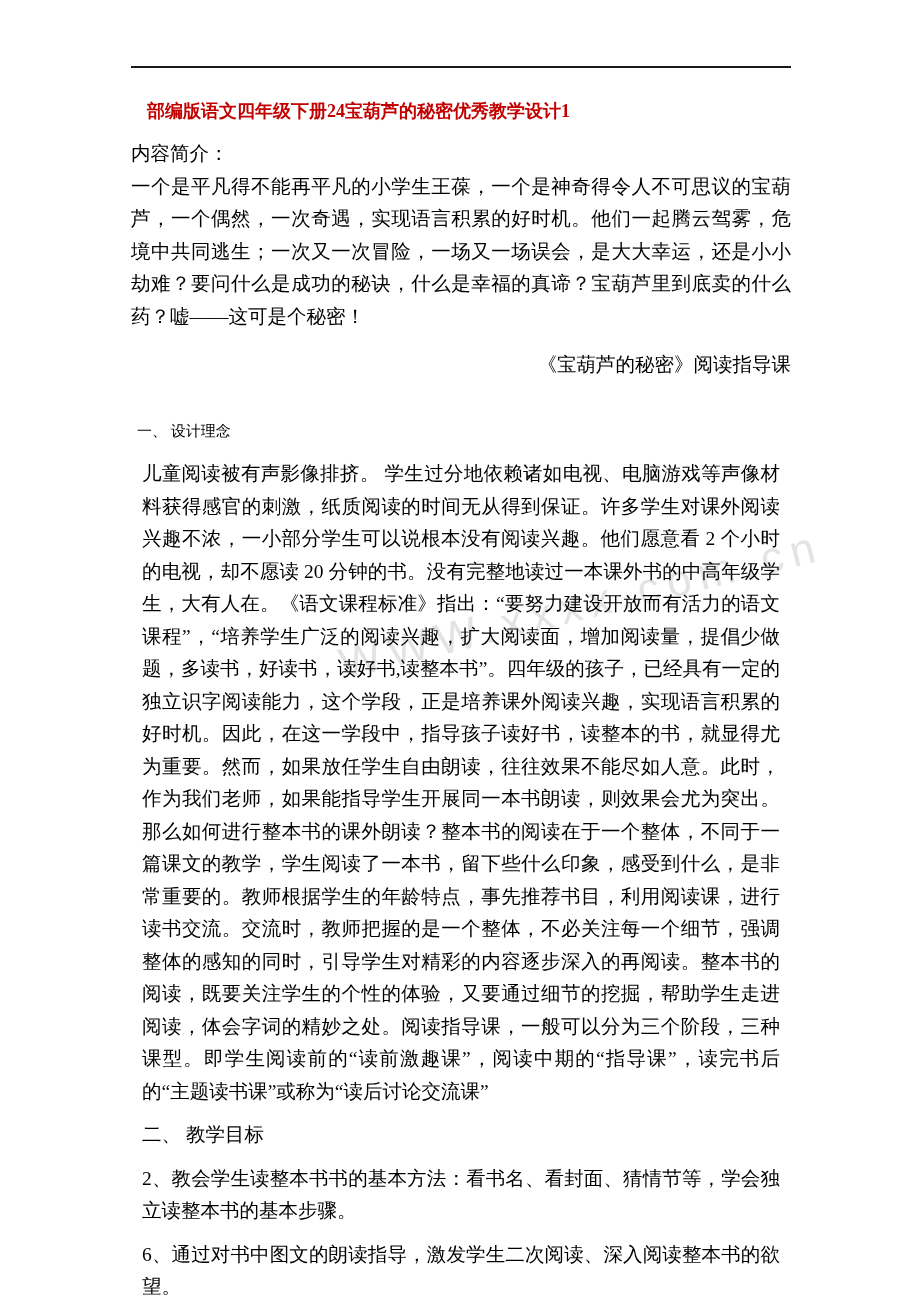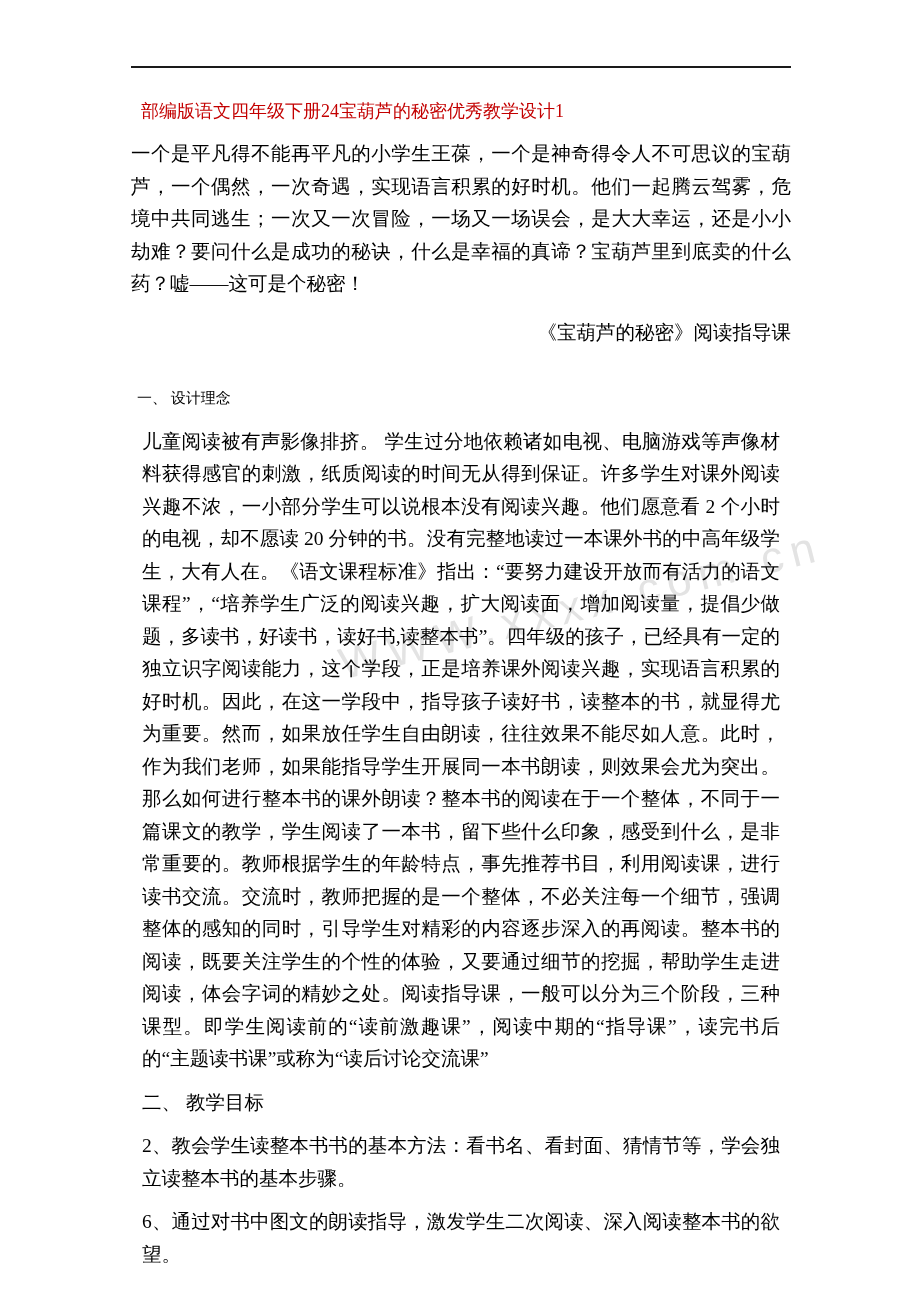--- a/index.html
+++ b/index.html
@@ -22,24 +22,24 @@
     top: 66px;
     width: 660px;
   }
   .top-rule {
     border: none;
     border-top: 2px solid #1a1a1a;
     margin: 0 0 30px 0;
   }
   .doc-title {
     color: #c30000;
-    font-weight: normal;
+    font-weight: bold;
     font-size: 18px;
     line-height: 26px;
-    margin: 0 0 14px 10px;
+    margin: 0 0 14px 16px;
   }
   .body-block {
     font-size: 19.5px;
     line-height: 32.5px;
     text-align: justify;
     margin: 0;
   }
   .center-heading {
     font-size: 19.5px;
     line-height: 32.5px;
@@ -78,20 +78,21 @@
 <div class="page">
 
   <div class="watermark">WWW.xxxx.com.cn</div>
 
   <div class="content">
 
     <hr class="top-rule">
 
     <h1 class="doc-title">部编版语文四年级下册24宝葫芦的秘密优秀教学设计1</h1>
 
+    <p class="body-block">内容简介：</p>
 
     <p class="body-block">一个是平凡得不能再平凡的小学生王葆，一个是神奇得令人不可思议的宝葫芦，一个偶然，一次奇遇，实现语言积累的好时机。他们一起腾云驾雾，危境中共同逃生；一次又一次冒险，一场又一场误会，是大大幸运，还是小小劫难？要问什么是成功的秘诀，什么是幸福的真谛？宝葫芦里到底卖的什么药？嘘——这可是个秘密！</p>
 
     <p class="center-heading">《宝葫芦的秘密》阅读指导课</p>
 
     <p class="section-heading">一、 设计理念</p>
 
     <p class="flow">儿童阅读被有声影像排挤。 学生过分地依赖诸如电视、电脑游戏等声像材料获得感官的刺激，纸质阅读的时间无从得到保证。许多学生对课外阅读兴趣不浓，一小部分学生可以说根本没有阅读兴趣。他们愿意看 2 个小时的电视，却不愿读 20 分钟的书。没有完整地读过一本课外书的中高年级学生，大有人在。《语文课程标准》指出：“要努力建设开放而有活力的语文课程”，“培养学生广泛的阅读兴趣，扩大阅读面，增加阅读量，提倡少做题，多读书，好读书，读好书,读整本书”。四年级的孩子，已经具有一定的独立识字阅读能力，这个学段，正是培养课外阅读兴趣，实现语言积累的好时机。因此，在这一学段中，指导孩子读好书，读整本的书，就显得尤为重要。然而，如果放任学生自由朗读，往往效果不能尽如人意。此时，作为我们老师，如果能指导学生开展同一本书朗读，则效果会尤为突出。那么如何进行整本书的课外朗读？整本书的阅读在于一个整体，不同于一篇课文的教学，学生阅读了一本书，留下些什么印象，感受到什么，是非常重要的。教师根据学生的年龄特点，事先推荐书目，利用阅读课，进行读书交流。交流时，教师把握的是一个整体，不必关注每一个细节，强调整体的感知的同时，引导学生对精彩的内容逐步深入的再阅读。整本书的阅读，既要关注学生的个性的体验，又要通过细节的挖掘，帮助学生走进阅读，体会字词的精妙之处。阅读指导课，一般可以分为三个阶段，三种课型。即学生阅读前的“读前激趣课”，阅读中期的“指导课”，读完书后的“主题读书课”或称为“读后讨论交流课”</p>
 
     <p class="flow">二、 教学目标</p>

